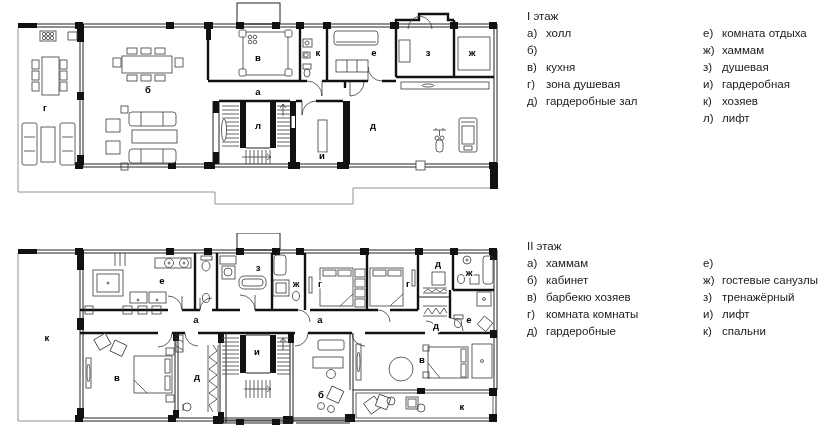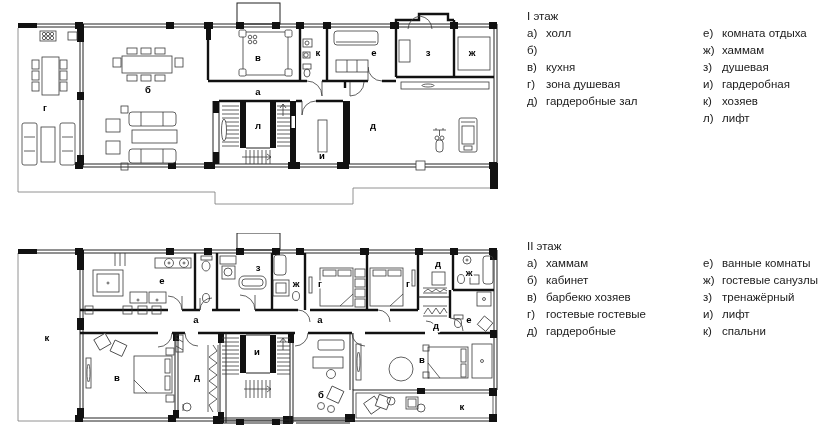--- a/index.html
+++ b/index.html
@@ -498,31 +498,30 @@
         <div class="lg-row">
             <span class="lg-key">б)</span>
             <span class="lg-label">кабинет</span>
           </div>
         <div class="lg-row">
             <span class="lg-key">в)</span>
             <span class="lg-label">барбекю хозяев</span>
           </div>
         <div class="lg-row">
             <span class="lg-key">г)</span>
-            <span class="lg-label">гостевые гостевые</span>
+            <span class="lg-label">комната комнаты</span>
           </div>
         <div class="lg-row">
             <span class="lg-key">д)</span>
             <span class="lg-label">гардеробные</span>
           </div>
       </div>
       <div class="lg-col2">
         <div class="lg-row">
             <span class="lg-key">е)</span>
-            <span class="lg-label">ванные комнаты</span>
           </div>
         <div class="lg-row">
             <span class="lg-key">ж)</span>
             <span class="lg-label">гостевые санузлы</span>
           </div>
         <div class="lg-row">
             <span class="lg-key">з)</span>
             <span class="lg-label">тренажёрный</span>
           </div>
         <div class="lg-row">

